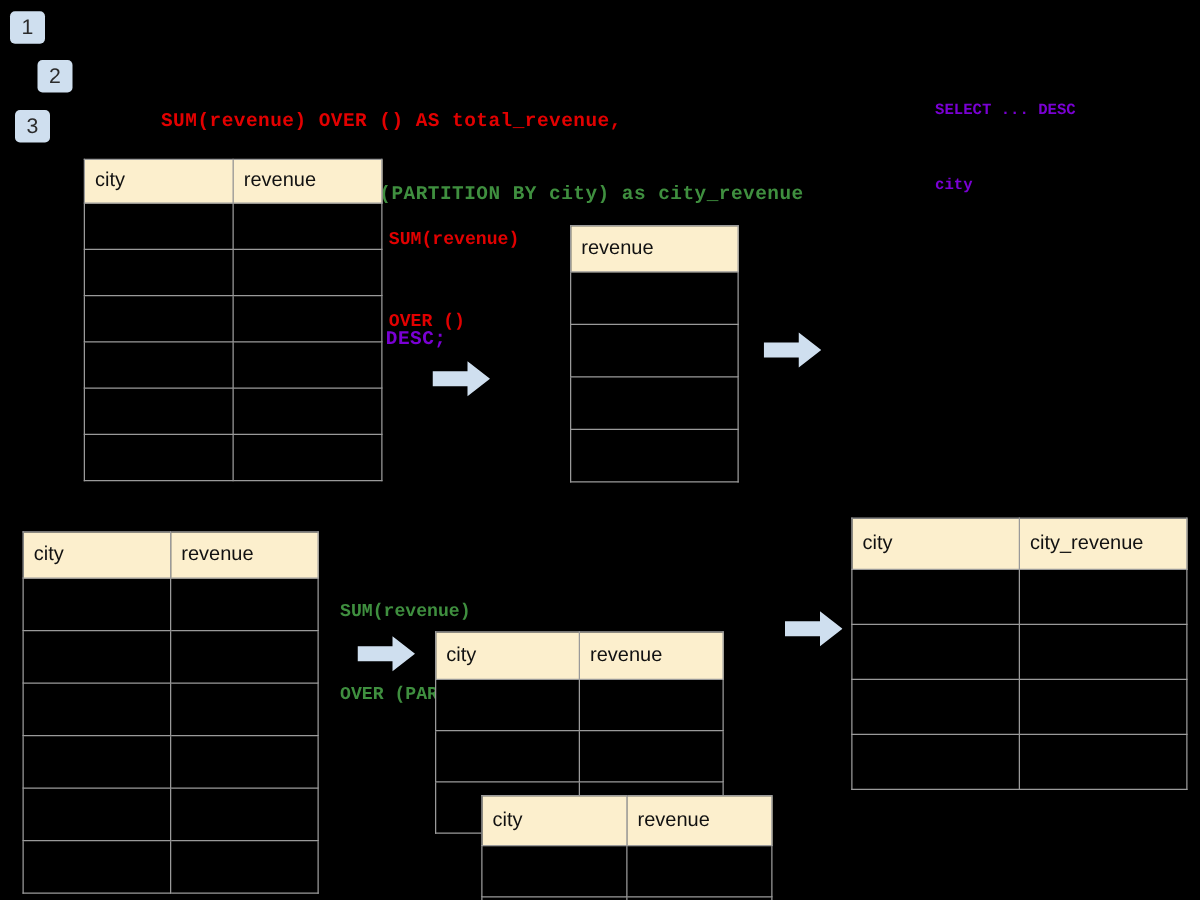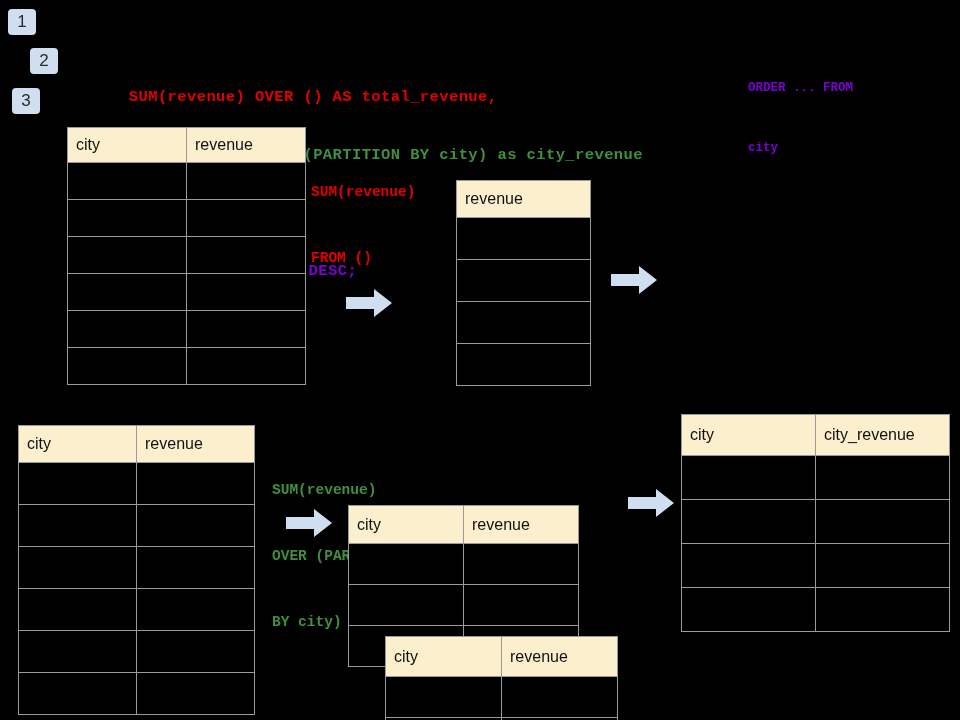--- a/index.html
+++ b/index.html
@@ -101,33 +101,32 @@
   <div class="badge" id="badge-3" style="left: 12px; top: 88px;"><span>3</span></div>
 
   <div class="code" id="sql-block" style="left: 84px; top: 12px;">
     <span class="code-line" id="sql-line-1" style="color: rgb(226, 0, 0); padding-left: 44.8px; margin-top: 38px;">SUM(revenue) OVER () AS total_revenue,</span>
     <span class="code-line" id="sql-line-2" style="color: rgb(63, 143, 63); padding-left: 44.8px;">SUM(revenue) OVER (PARTITION BY city) as city_revenue</span>
     <span class="code-line" id="sql-line-3" style="color: rgb(122, 0, 212); padding-left: 11.2px;">FROM rides</span>
     <span class="code-line" id="sql-line-4" style="color: rgb(122, 0, 212); padding-left: 11.2px;">ORDER by city_revenue DESC;</span>
   </div>
 
   <div class="anno-small" id="anno-select-from" style="left: 748px; top: 38px; color: rgb(122, 0, 212);">
-    <span style="display:block">ORDER ... FROM</span>
+    <span style="display:block">SELECT ... DESC</span>
     <span style="display:block">city</span>
   </div>
 
   <div class="anno" id="anno-sum-empty" style="left: 311px; top: 137px; color: rgb(226, 0, 0);">
     <span style="display:block">SUM(revenue)</span>
-    <span style="display:block">FROM ()</span>
+    <span style="display:block">OVER ()</span>
   </div>
 
   <div class="anno" id="anno-sum-partition" style="left: 272px; top: 435px; color: rgb(63, 143, 63);">
     <span style="display:block">SUM(revenue)</span>
     <span style="display:block">OVER (PARTITION</span>
-    <span style="display:block">BY city)</span>
   </div>
 
   <div id="tables-host">
       <table class="tbl" style="left: 67px; top: 127px; width: 238px;">
         <colgroup>
           <col style="width: 119px;">
           <col style="width: 119px;">
         </colgroup>
         <thead>
           <tr style="height: 35px;">

